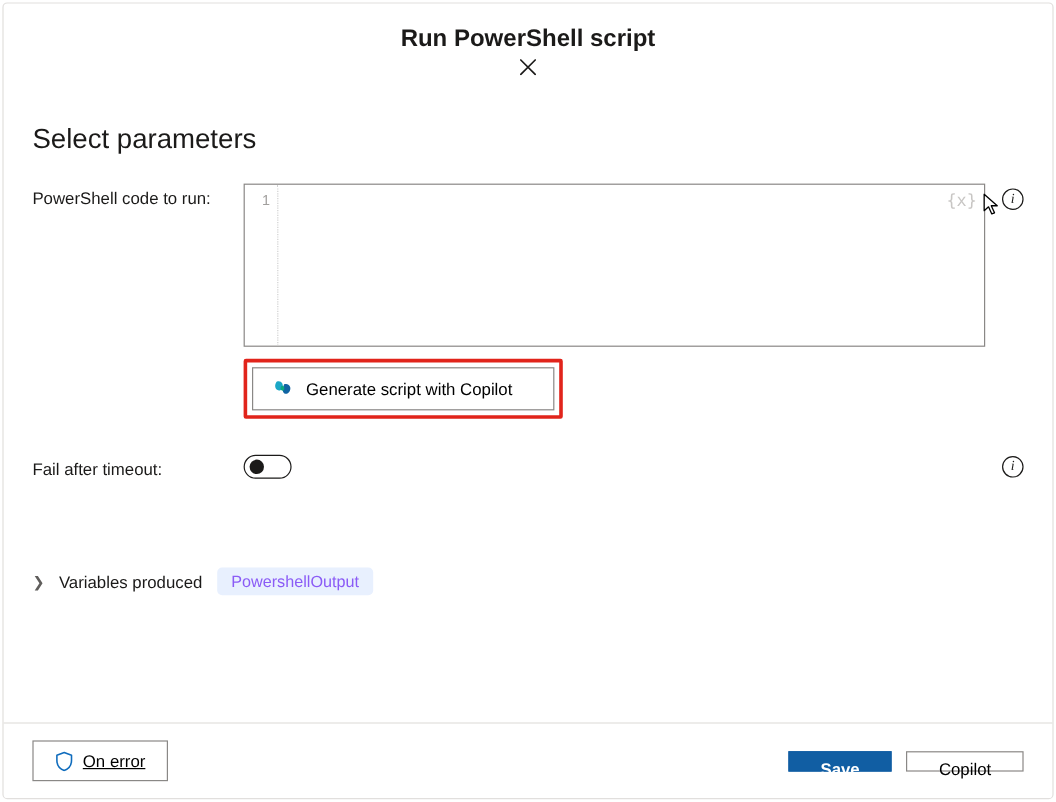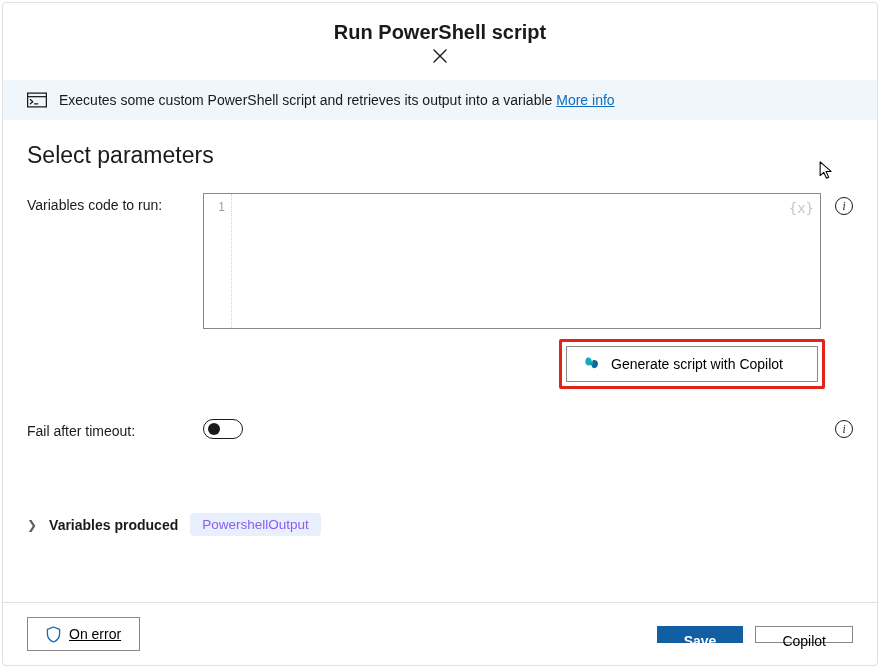--- a/index.html
+++ b/index.html
@@ -44,21 +44,21 @@
   .code-area { flex:1; padding:6px 8px; font-family: Consolas, monospace; font-size:13px; position:relative; }
   .var-icon {
     position:absolute; right:6px; top:6px; color:#c8c6c4; font-family: Consolas, monospace; font-size:14px;
   }
   .info-i {
     width: 18px; height: 18px; border: 1.25px solid #1b1a19; border-radius: 50%;
     display:flex; align-items:center; justify-content:center; font-size:11.5px; font-style:italic; font-family:"Times New Roman",serif;
     margin-left: 14px; flex-shrink:0;
   }
 
-  .copilot-row { display:flex; justify-content:flex-end; }
+  .copilot-row { display:flex; }
   .copilot-highlight {
     border: 3px solid #e1241b; padding: 4px; border-radius: 2px;
     margin-top: 10px; margin-right: -4px;
   }
   .copilot-btn {
     display:flex; align-items:center; gap:10px; padding: 8px 16px;
     border: 1px solid #8a8886; background:#fff; font-size:14px; cursor:pointer;
     min-width: 252px; height: 36px;
   }
   .copilot-logo { width:18px; height:18px; }
@@ -68,21 +68,21 @@
     width: 40px; height: 20px; border: 1px solid #1b1a19; border-radius: 10px;
     background:#fff; position:relative; cursor:pointer;
   }
   .toggle::after {
     content:""; position:absolute; width:12px; height:12px; border-radius:50%;
     background:#1b1a19; top:3px; left:4px;
   }
 
   .vars-row { display:flex; align-items:center; gap:12px; margin-top: 74px; }
   .chevron { font-size:12px; color:#605e5c; }
-  .vars-label { font-size:14px; font-weight:700; }
+  .vars-label { font-size:14px; font-weight:400; }
   .var-chip {
     background:#e8f0fe; color:#8b5cf6; padding:4px 12px; border-radius:4px; font-size:13.5px;
   }
 
   .footer {
     border-top: 1px solid #e1dfdd; padding: 14px 24px;
     display:flex; align-items:center; justify-content:space-between;
   }
   .onerror-btn {
     display:flex; align-items:center; gap:8px; border:1px solid #8a8886; background:#fff;
@@ -105,37 +105,26 @@
 
   <div class="header">
     <div class="title">Run PowerShell script</div>
     <button class="close-btn">
       <svg viewBox="0 0 14 14">
           <path d="M1 1 L13 13 M13 1 L1 13" stroke="#1b1a19" stroke-width="1.4" fill="none" stroke-linecap="round"></path>
         </svg>
     </button>
   </div>
 
-  <div class="info-banner">
-    <svg class="script-icon" viewBox="0 0 24 18">
-      <rect x="0.75" y="0.75" width="22.5" height="16.5" fill="none" stroke="#1b1a19" stroke-width="1.5"></rect>
-      <line x1="0.75" y1="5" x2="23.25" y2="5" stroke="#1b1a19" stroke-width="1.5"></line>
-      <path d="M4 8.5 L7 11 L4 13.5" fill="none" stroke="#1b1a19" stroke-width="1.5" stroke-linecap="round" stroke-linejoin="round"></path>
-      <line x1="9" y1="13.5" x2="13" y2="13.5" stroke="#1b1a19" stroke-width="1.5" stroke-linecap="round"></line>
-    </svg>
-    <span>
-      <span>Executes some custom PowerShell script and retrieves its output into a variable </span><a href="#">More info</a>
-    </span>
-  </div>
 
   <div class="body">
     <div class="section-title">Select parameters</div>
 
     <div class="param-row">
-      <div class="param-label">Variables code to run:</div>
+      <div class="param-label">PowerShell code to run:</div>
       <div class="param-field">
         <div class="code-box">
           <div class="gutter">
             <div>1</div>
           </div>
           <div class="code-area"></div>
           <span class="var-icon">{x}</span>
         </div>
         <div class="copilot-row">
           <div class="copilot-highlight">

